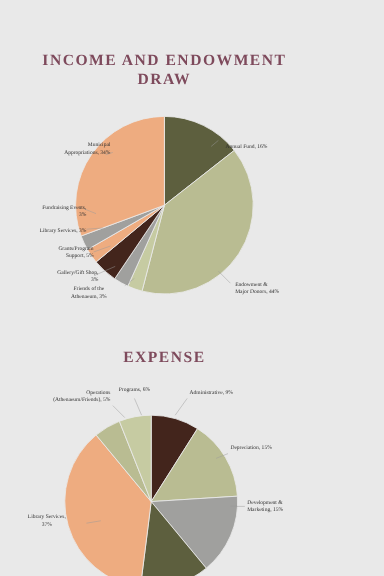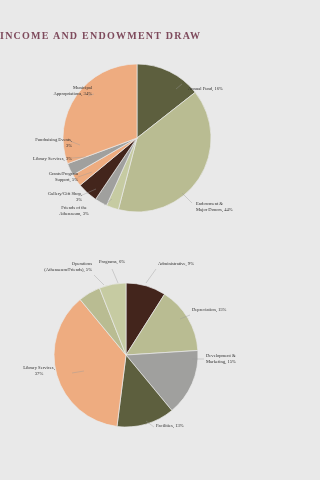--- a/index.html
+++ b/index.html
@@ -6,28 +6,28 @@
   body{
     width:274px;height:480px;
     background:#e9e9e9;
     font-family:"Liberation Serif",serif;
     color:#3a3a3a;
     overflow:hidden;
     position:relative;
   }
   .chart-block{position:relative;width:274px;}
   .chart-title{
-    text-align:left;
+    text-align:center;
     font-family:"Liberation Serif",serif;
-    font-size:10px;
+    font-size:13px;
     letter-spacing:1.25px;
     font-weight:bold;
     color:#7e4a5c;
     padding:0;
-    margin:0;
+    margin:12px;
   }
   .pie-wrap{position:relative;width:274px;height:170px;}
   svg.pie{display:block;position:absolute;left:0;top:0;}
   .lbl{
     position:absolute;
     font-size:4.6px;
     line-height:5.6px;
     color:#2f2f2f;
     font-family:"Liberation Serif",serif;
     white-space:pre-line;
@@ -73,20 +73,21 @@
 3%</div>
     <div class="lbl c" style="left:38px;top:152px;width:72px;">Friends of the
 Athenaeum, 3%</div>
     <div class="lbl l" style="left:188px;top:33px;width:84px;">Annual Fund, 16%</div>
     <div class="lbl l" style="left:196px;top:148px;width:76px;">Endowment &amp;
 Major Donors, 44%</div>
   </div>
 </div>
 
 <div class="chart-block" style="padding-top:22px;">
+  <div class="chart-title">EXPENSE</div>
 
   <div class="pie-wrap" style="margin-top:10px;height:190px;">
     <svg class="pie" id="expense-pie" width="274" height="190" viewBox="0 0 274 190">
         <path d="M 126 100 L 126 28 A 72 72 0 0 1 164.57952923848774 39.20838936385491 Z" fill="#43251c" stroke="#e9e9e9" stroke-width="0.7"></path>
         <path d="M 126 100 L 164.57952923848774 39.20838936385491 A 72 72 0 0 1 197.85792444683557 95.47908259388943 Z" fill="#b9bc92" stroke="#e9e9e9" stroke-width="0.7"></path>
         <path d="M 126 100 L 197.85792444683557 95.47908259388943 A 72 72 0 0 1 171.89452726190567 155.47695347985683 Z" fill="#a0a09e" stroke="#e9e9e9" stroke-width="0.7"></path>
         <path d="M 126 100 L 171.89452726190567 155.47695347985683 A 72 72 0 0 1 116.97600718337009 171.43225849464238 Z" fill="#5d5f3e" stroke="#e9e9e9" stroke-width="0.7"></path>
         <path d="M 126 100 L 116.97600718337009 171.43225849464238 A 72 72 0 0 1 80.1054727380943 44.523046520143204 Z" fill="#eeac80" stroke="#e9e9e9" stroke-width="0.7"></path>
         <path d="M 126 100 L 80.1054727380943 44.523046520143204 A 72 72 0 0 1 99.49503220670314 33.05609301604592 Z" fill="#b9bc92" stroke="#e9e9e9" stroke-width="0.7"></path>
         <path d="M 126 100 L 99.49503220670314 33.05609301604592 A 72 72 0 0 1 125.99999999999999 28 Z" fill="#c6cba2" stroke="#e9e9e9" stroke-width="0.7"></path>

